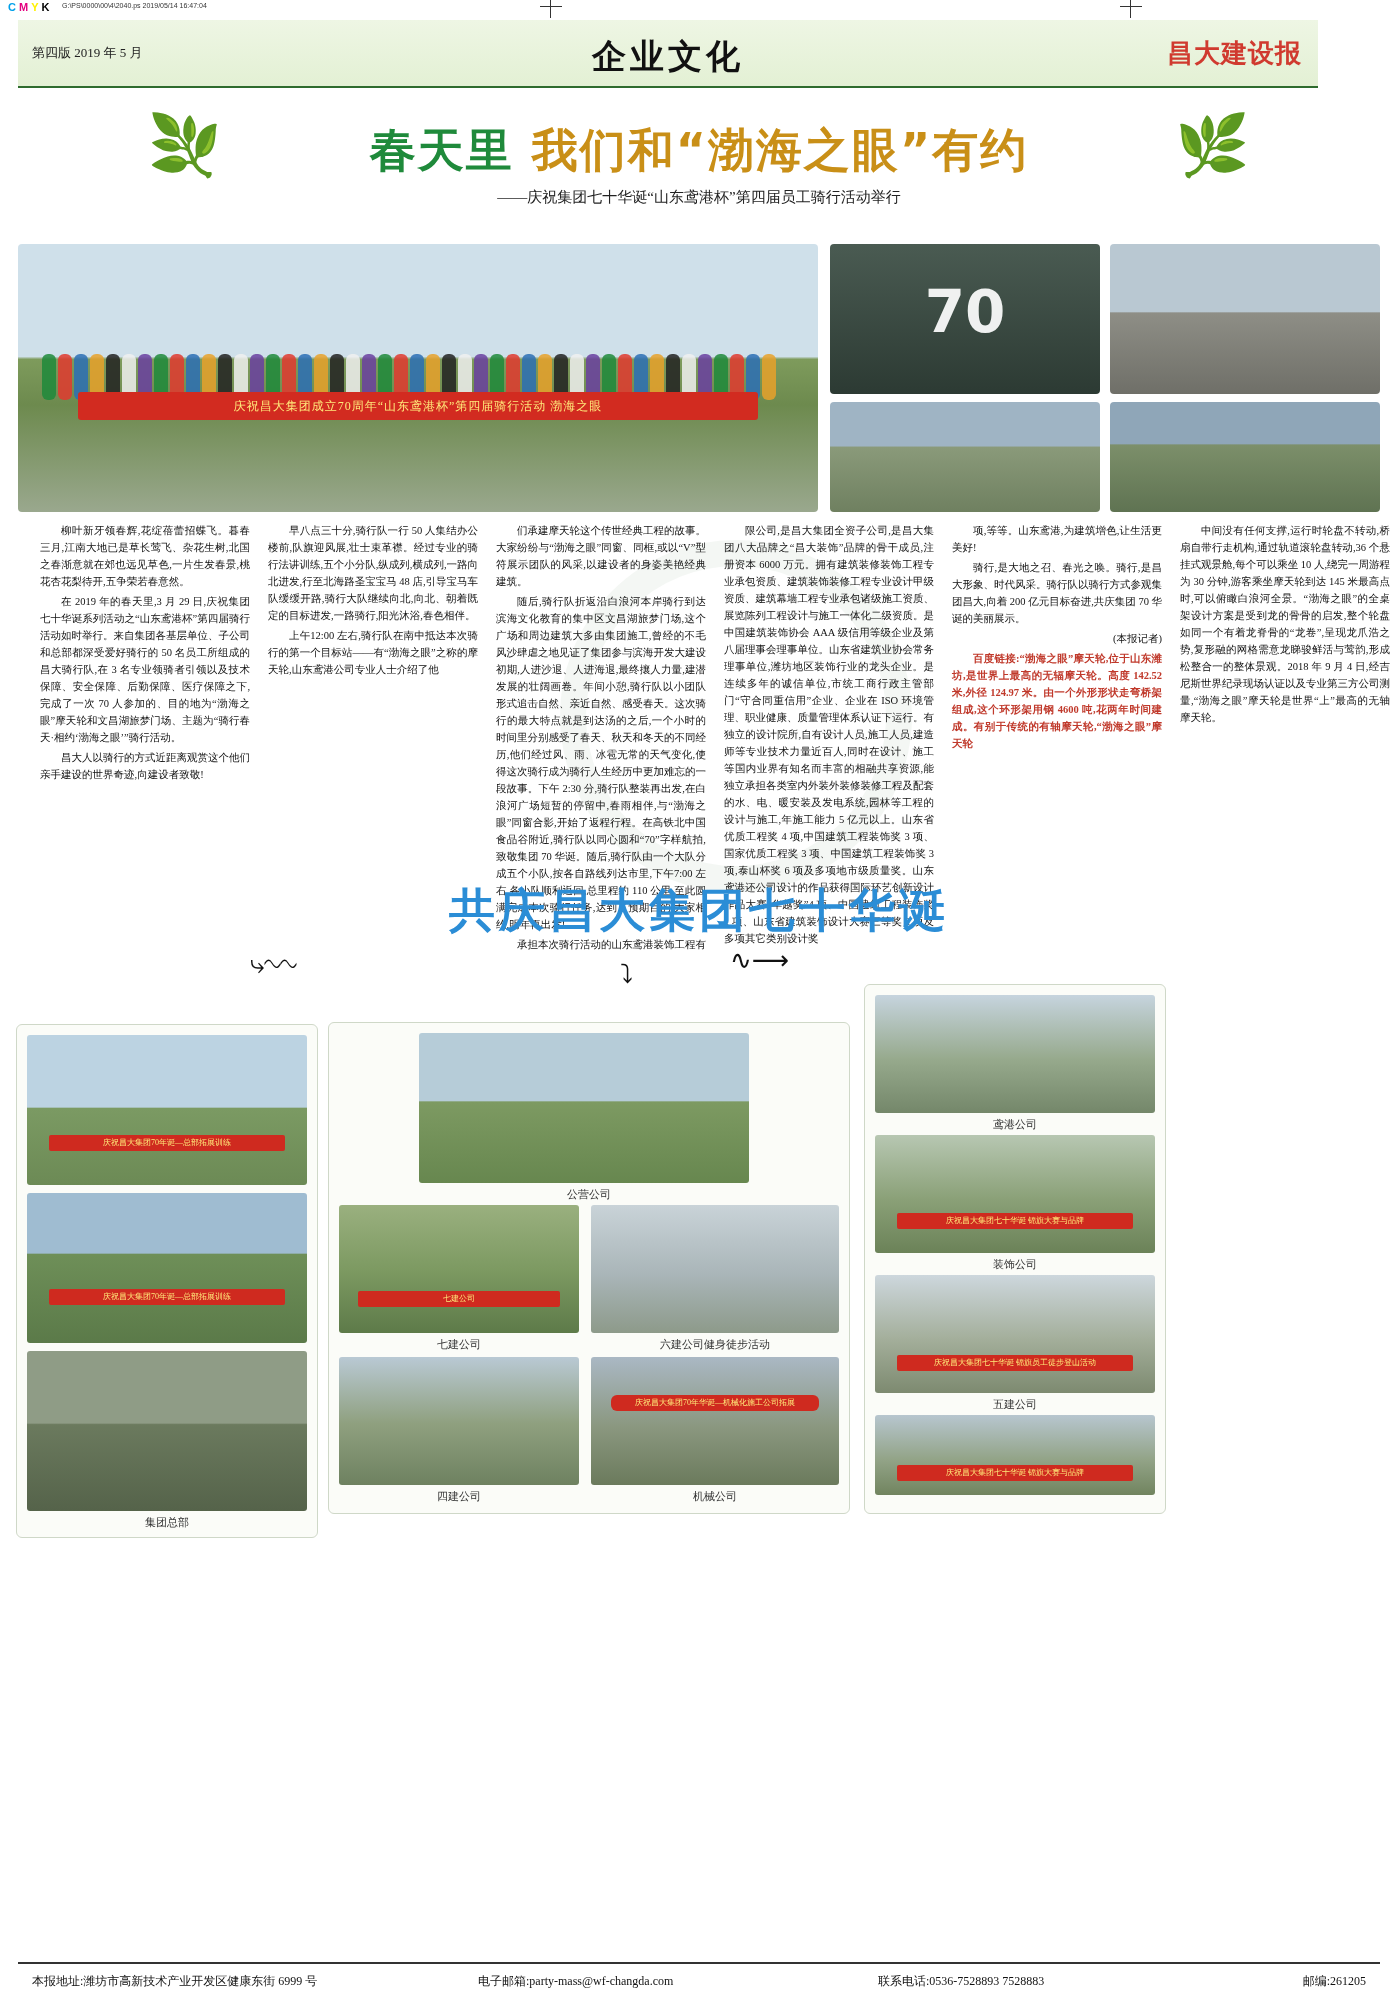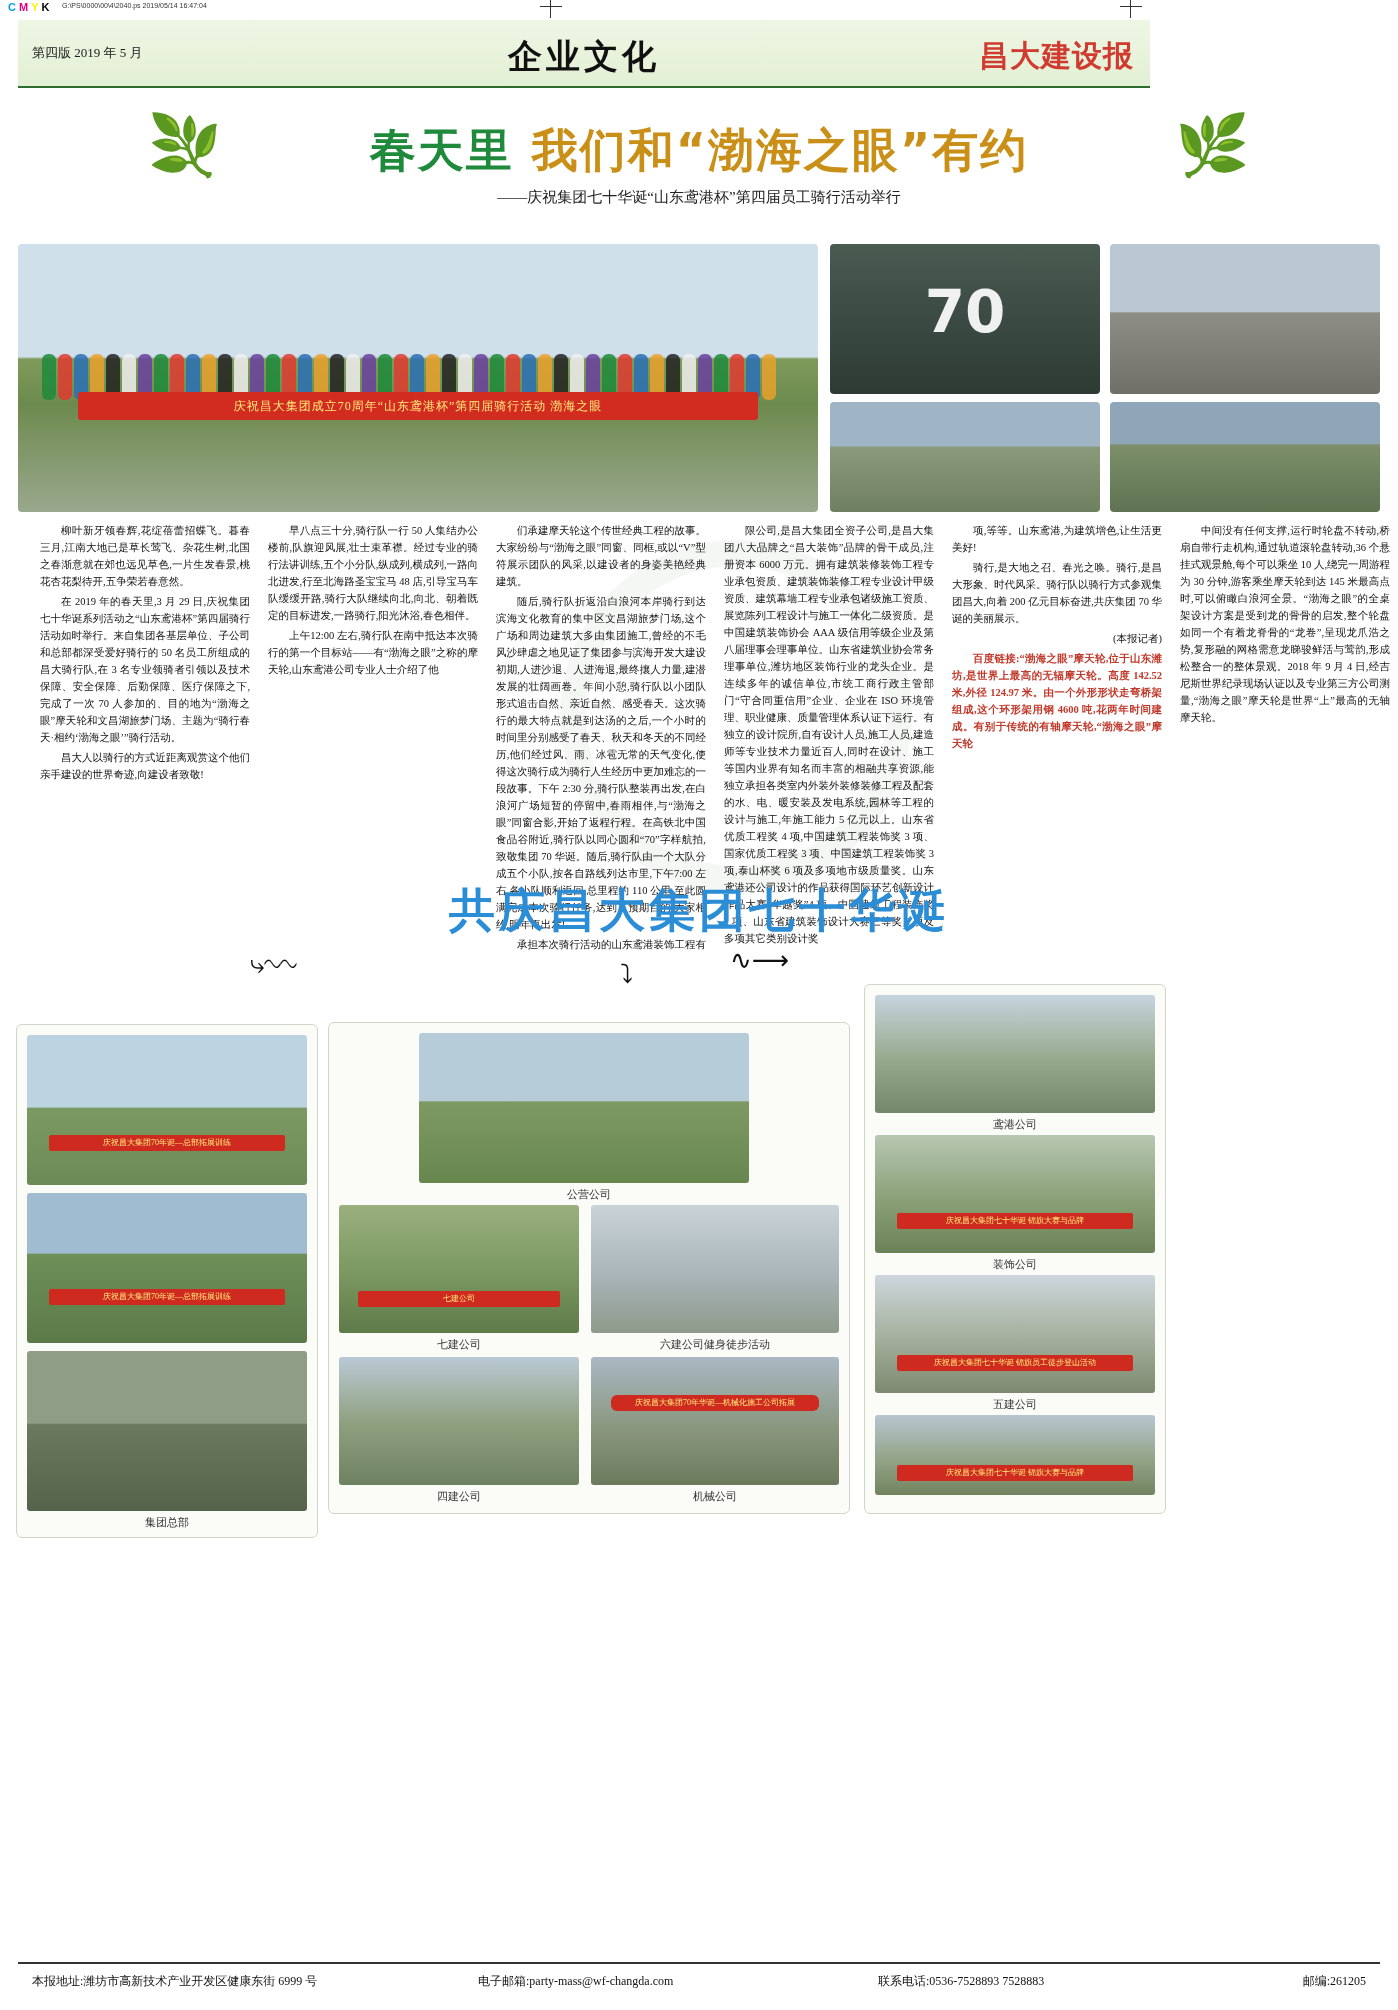--- a/index.html
+++ b/index.html
@@ -15,26 +15,26 @@
   .cmyk span:nth-child(2){color:#e4007f;}
   .cmyk span:nth-child(3){color:#fff100;}
   .cmyk span:nth-child(4){color:#000;}
   .reg-path{position:absolute;left:62px;top:2px;font-family:Liberation Sans, sans-serif;font-size:7px;color:#333;}
   .reg-cross{position:absolute;width:22px;height:22px;}
   .reg-cross:before,.reg-cross:after{content:"";position:absolute;background:#333;}
   .reg-cross:before{left:10px;top:0;width:1px;height:22px;}
   .reg-cross:after{top:10px;left:0;height:1px;width:22px;}
 
   
-  .masthead{position:absolute;left:18px;top:20px;width:1132px;height:66px;
+  .masthead{position:absolute;left:18px;top:20px;width:1300px;height:66px;
     background:linear-gradient(#eef6e4,#e3f0d4);border-bottom:2px solid #2e6b2e;}
   .mast-left{position:absolute;left:14px;top:24px;font-size:13px;color:#222;}
   .mast-title{position:absolute;left:0;right:0;top:14px;text-align:center;font-size:34px;font-weight:bold;
     font-family:"DejaVu Sans",sans-serif;letter-spacing:4px;color:#111;}
-  .mast-logo{position:absolute;right:16px;top:16px;font-size:30px;font-weight:bold;color:#d03a2f;
+  .mast-logo{position:absolute;right:16px;top:16px;font-size:26px;font-weight:bold;color:#d03a2f;
     font-family:"DejaVu Serif",serif;letter-spacing:1px;}
 
   
   .headline-wrap{position:absolute;left:18px;top:96px;width:1362px;height:140px;}
   .headline{position:absolute;left:0;right:0;top:24px;text-align:center;font-size:46px;font-weight:bold;
     font-family:"DejaVu Sans",sans-serif;letter-spacing:2px;}
   .hl-green{color:#1f8a3b;}
   .hl-gold{color:#c98f17;}
   .subhead{position:absolute;left:0;right:0;top:92px;text-align:center;font-size:15px;color:#222;}
   .laurel{position:absolute;top:20px;font-size:60px;color:#3f9b46;line-height:1;}

